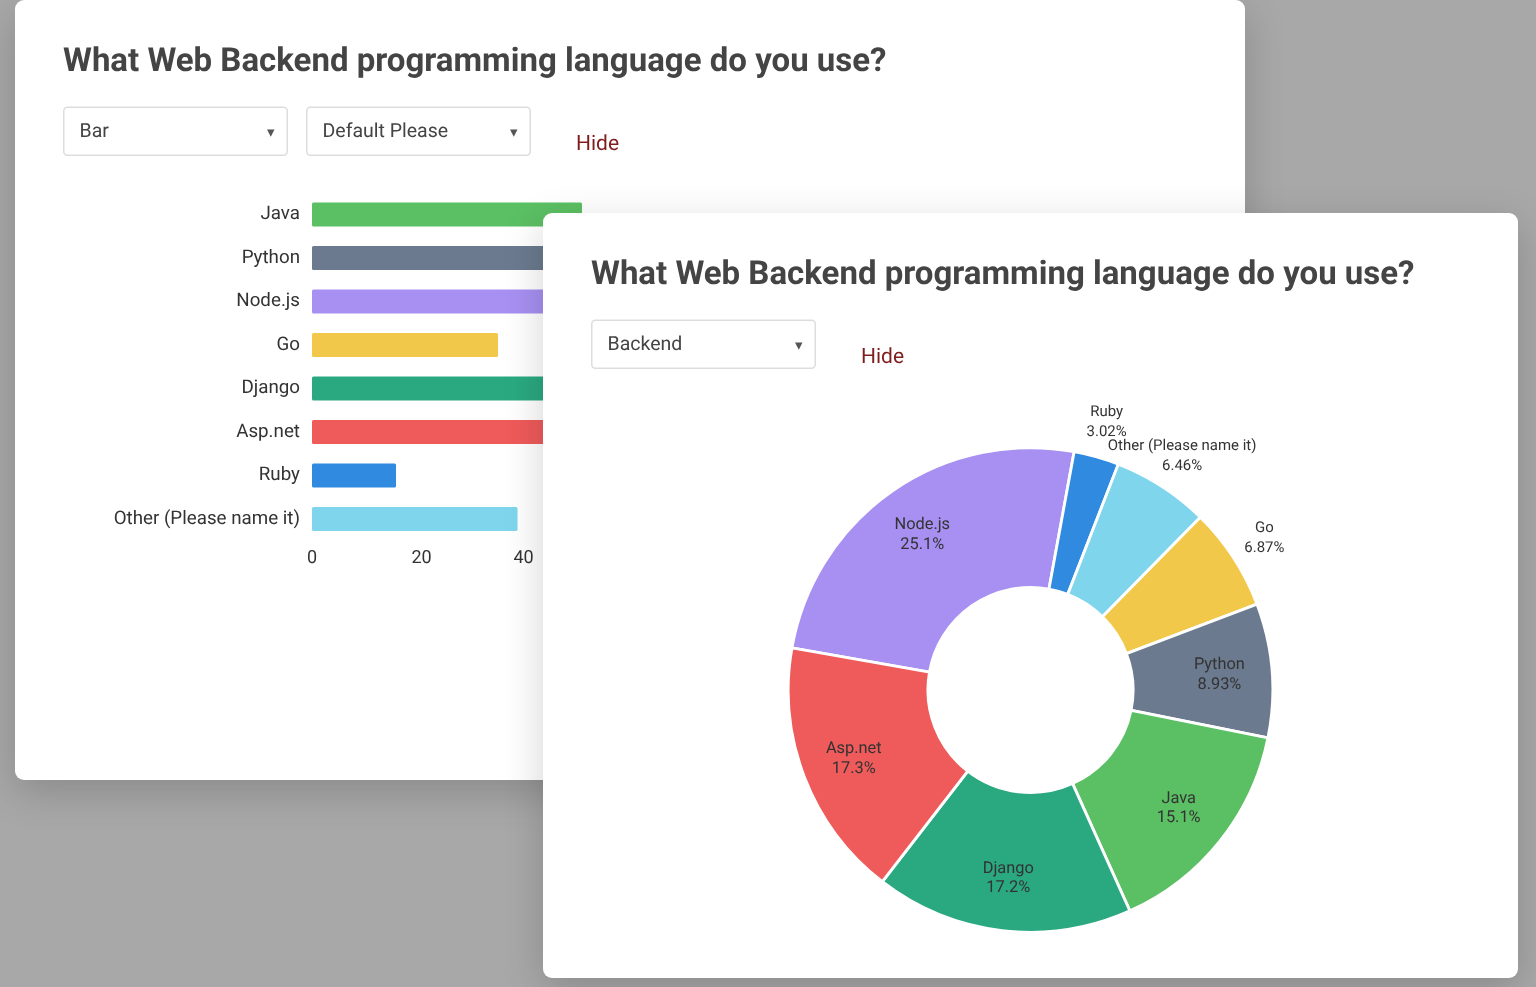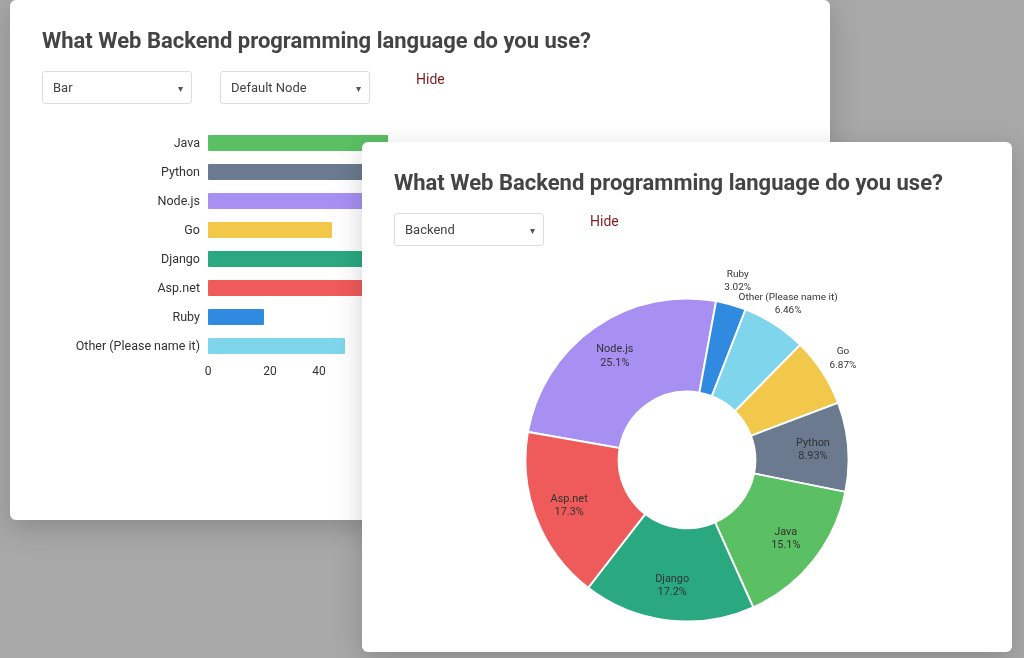--- a/index.html
+++ b/index.html
@@ -25,21 +25,21 @@
   .card-doughnut {
     left: 362px; top: 142px;
     width: 650px; height: 510px;
   }
   .title {
     font-size: 22px;
     font-weight: 700;
     color: #444;
     margin-bottom: 18px;
   }
-  .controls { display: flex; align-items: flex-start; gap: 28px; margin-bottom: 24px; }
+  .controls { display: flex; align-items: flex-end; gap: 12px; margin-bottom: 24px; }
   .select {
     border: 1px solid #ddd;
     border-radius: 3px;
     background: #fff;
     font-size: 13px;
     color: #444;
     padding: 8px 28px 8px 10px;
     min-width: 150px;
     position: relative;
     cursor: pointer;
@@ -73,21 +73,21 @@
 <body>
 
 <div class="card card-bar">
   <div class="title">What Web Backend programming language do you use?</div>
   <div class="controls">
     <div class="select">
       <span>Bar</span>
       <span class="chev">▾</span>
     </div>
     <div class="select">
-      <span>Default Node</span>
+      <span>Default Please</span>
       <span class="chev">▾</span>
     </div>
     <span class="hide-link">Hide</span>
   </div>
 
   <div class="barchart">
     <div id="bar-rows">
         <div class="bar-row">
           <div class="bar-label">Java</div>
           <div class="bar-track" style="width: 180px;">
@@ -132,22 +132,22 @@
         </div>
         <div class="bar-row">
           <div class="bar-label">Other (Please name it)</div>
           <div class="bar-track" style="width: 180px;">
             <div class="bar-fill" style="width: 136.552px; background: rgb(127, 214, 236);"></div>
           </div>
         </div>
       </div>
     <div class="axis" id="bar-axis" style="height: 16px; width: 180px;">
         <span style="left: 0px;">0</span>
-        <span style="left: 62px; text-align: center;">20</span>
-        <span style="left: 111px;">40</span>
+        <span style="left: 73px; text-align: center;">20</span>
+        <span style="left: 141px;">40</span>
       </div>
   </div>
 </div>
 
 <div class="card card-doughnut">
   <div class="title">What Web Backend programming language do you use?</div>
   <div class="controls">
     <div class="select">
       <span>Backend</span>
       <span class="chev">▾</span>

